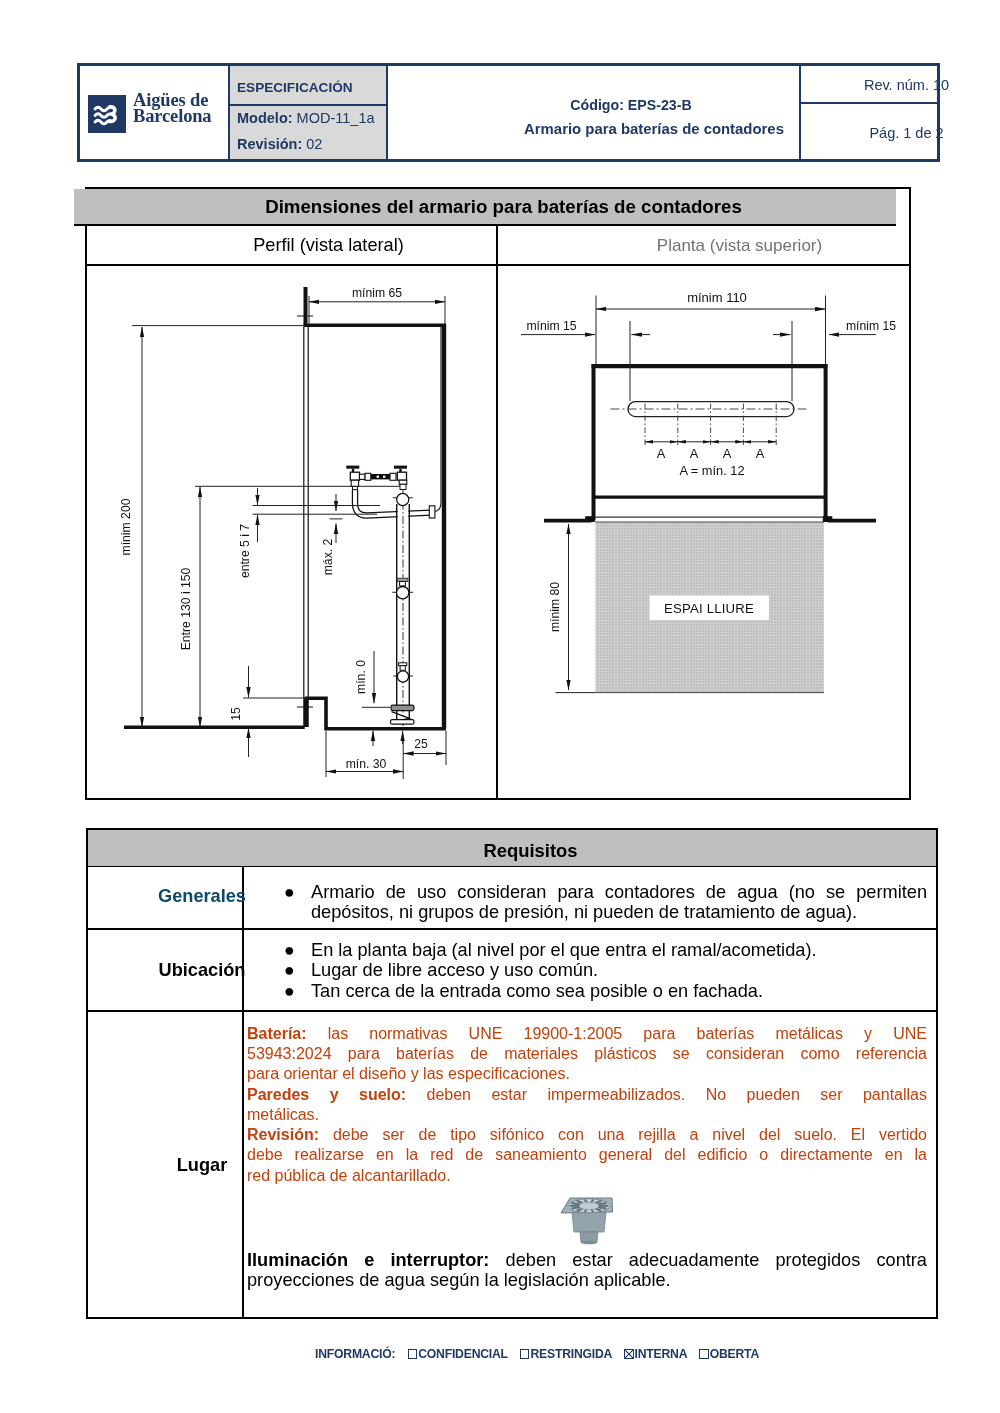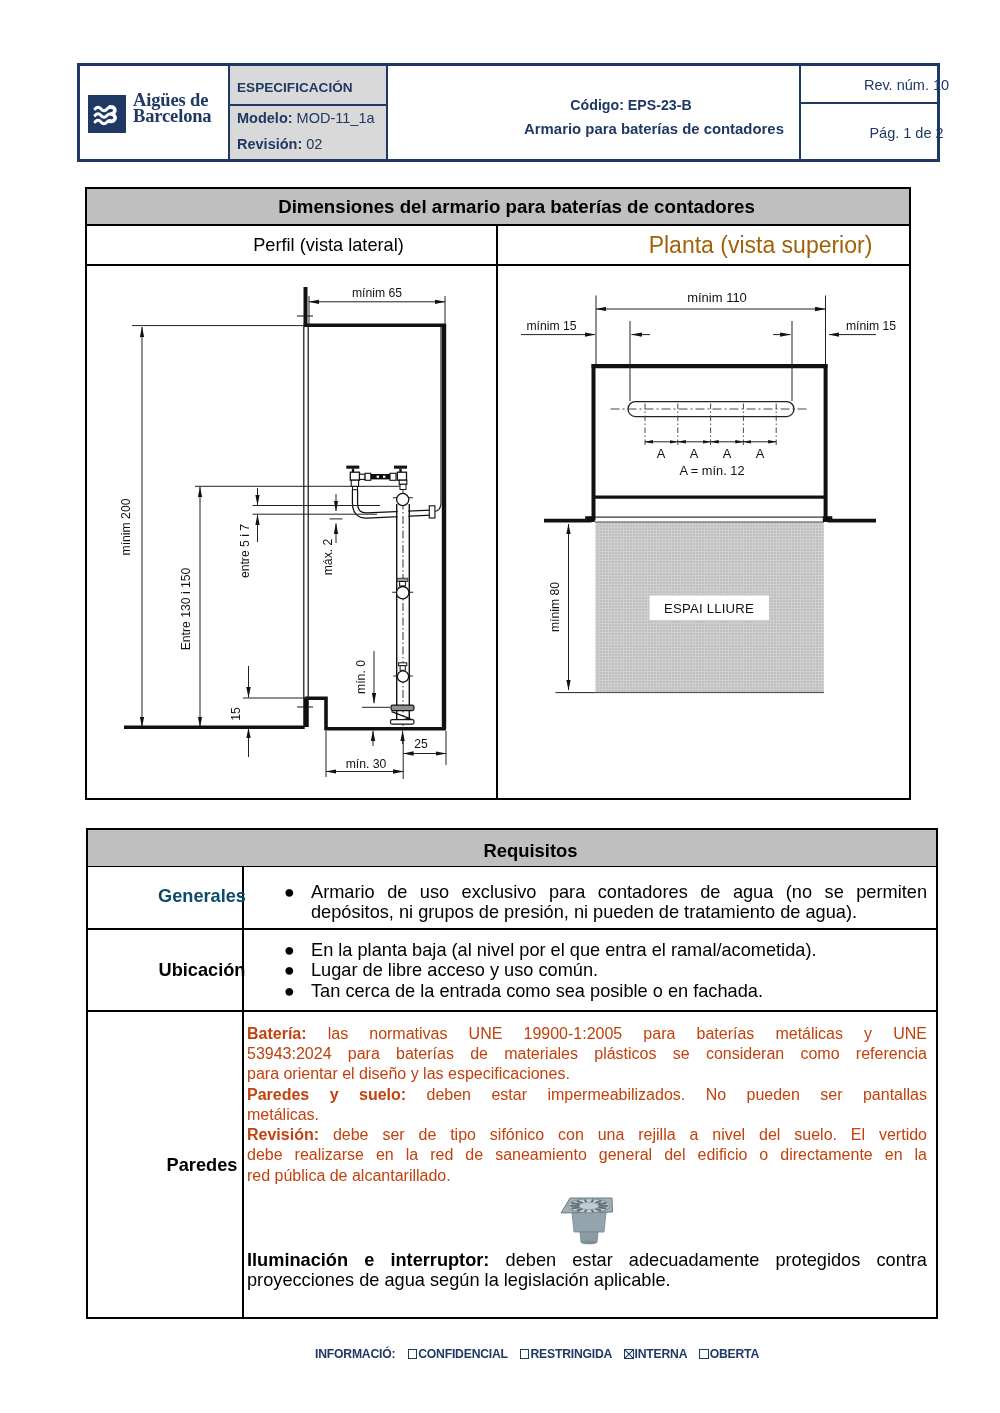--- a/index.html
+++ b/index.html
@@ -49,29 +49,29 @@
 
 <div class="abs" style="left:799px;top:66px;width:2px;height:93px;background:#1f3864;"></div>
 <div class="abs" style="left:799px;top:102px;width:139px;height:2px;background:#1f3864;"></div>
 
 <div class="abs navy ctr" style="left:801px;top:77px;width:137px;font-size:14.5px;">Rev. núm. 10</div>
 
 <div class="abs navy ctr" style="left:801px;top:125px;width:137px;font-size:14.5px;">Pág. 1 de 2</div>
 
 <div class="abs" style="left:85px;top:187px;width:826px;height:613px;border:2.5px solid #000;box-sizing:border-box;"></div>
 
-<div class="abs b ctr" style="left:87px;top:189px;width:822px;height:37px;background:#bfbfbf;border-bottom:2px solid #000;box-sizing:border-box;font-size:18.7px;line-height:36px;color:#000;">Dimensiones del armario para baterías de contadores</div>
+<div class="abs b ctr" style="left:74px;top:189px;width:822px;height:37px;background:#bfbfbf;border-bottom:2px solid #000;box-sizing:border-box;font-size:18.7px;line-height:36px;color:#000;">Dimensiones del armario para baterías de contadores</div>
 
 <div class="abs" style="left:87px;top:264px;width:822px;height:1.8px;background:#000;"></div>
 
 <div class="abs" style="left:496px;top:226px;width:1.8px;height:572px;background:#000;"></div>
 
 <div class="abs ctr" style="left:87px;top:226px;width:409px;font-size:18.2px;line-height:39px;color:#000;">Perfil (vista lateral)</div>
 
-<div class="abs ctr" style="left:498px;top:226px;width:409px;font-size:23px;line-height:39px;color:#a16207;margin-left:21px;">Planta (vista superior)</div>
+<div class="abs ctr" style="left:498px;top:226px;width:409px;font-size:17px;line-height:39px;color:#737373;">Planta (vista superior)</div>
 
 <svg class="abs" style="left:87px;top:266px;" width="409" height="532" viewBox="87 266 409 532">
 <defs>
 <marker id="ar1" viewBox="0 0 10 4" refX="9.5" refY="2" markerWidth="11" markerHeight="5" orient="auto-start-reverse">
           <path d="M0,0 L10,2 L0,4 z" fill="#111"></path>
         </marker>
 </defs>
 
 <path d="M305.5,287 L305.5,327" stroke="#111" stroke-width="4" fill="none"></path>
 
@@ -298,34 +298,34 @@
 
 <div class="abs" style="left:88px;top:928px;width:848px;height:1.8px;background:#000;"></div>
 
 <div class="abs" style="left:88px;top:1010px;width:848px;height:1.8px;background:#000;"></div>
 
 <div class="abs b ctr" style="left:88px;top:885.5px;width:154px;font-size:18.2px;color:#0c4a6e;">Generales</div>
 
 <div class="abs" style="left:247px;top:882px;width:680px;font-size:18.2px;line-height:20.3px;color:#000;">
   <div style="position:relative;padding-left:64px;">
     <span style="position:absolute;left:37px;top:0;">●</span>
-    <div class="j">Armario de uso exclusivo para contadores de agua (no se permiten</div>
+    <div class="j">Armario de uso consideran para contadores de agua (no se permiten</div>
     <div>depósitos, ni grupos de presión, ni pueden de tratamiento de agua).</div>
   </div>
 </div>
 
 <div class="abs b ctr" style="left:88px;top:960px;width:154px;font-size:18.2px;color:#000;">Ubicación</div>
 
 <div class="abs" style="left:247px;top:939.9px;width:680px;font-size:18.2px;line-height:20.6px;color:#000;">
   <div style="position:relative;padding-left:64px;"><span style="position:absolute;left:37px;top:0;">●</span>En la planta baja (al nivel por el que entra el ramal/acometida).</div>
   <div style="position:relative;padding-left:64px;"><span style="position:absolute;left:37px;top:0;">●</span>Lugar de libre acceso y uso común.</div>
   <div style="position:relative;padding-left:64px;"><span style="position:absolute;left:37px;top:0;">●</span>Tan cerca de la entrada como sea posible o en fachada.</div>
 </div>
 
-<div class="abs b ctr" style="left:88px;top:1155px;width:154px;font-size:18.2px;color:#000;">Paredes</div>
+<div class="abs b ctr" style="left:88px;top:1155px;width:154px;font-size:18.2px;color:#000;">Lugar</div>
 
 <div class="abs" style="left:247px;top:1023.7px;width:680px;font-size:16px;line-height:20.3px;color:#c2410c;">
   <div class="j"><span class="b">Batería:</span> las normativas UNE 19900-1:2005 para baterías metálicas y UNE</div>
   <div class="j">53943:2024 para baterías de materiales plásticos se consideran como referencia</div>
   <div>para orientar el diseño y las especificaciones.</div>
   <div class="j"><span class="b">Paredes y suelo:</span> deben estar impermeabilizados. No pueden ser pantallas</div>
   <div>metálicas.</div>
   <div class="j"><span class="b">Revisión:</span> debe ser de tipo sifónico con una rejilla a nivel del suelo. El vertido</div>
   <div class="j">debe realizarse en la red de saneamiento general del edificio o directamente en la</div>
   <div>red pública de alcantarillado.</div>

